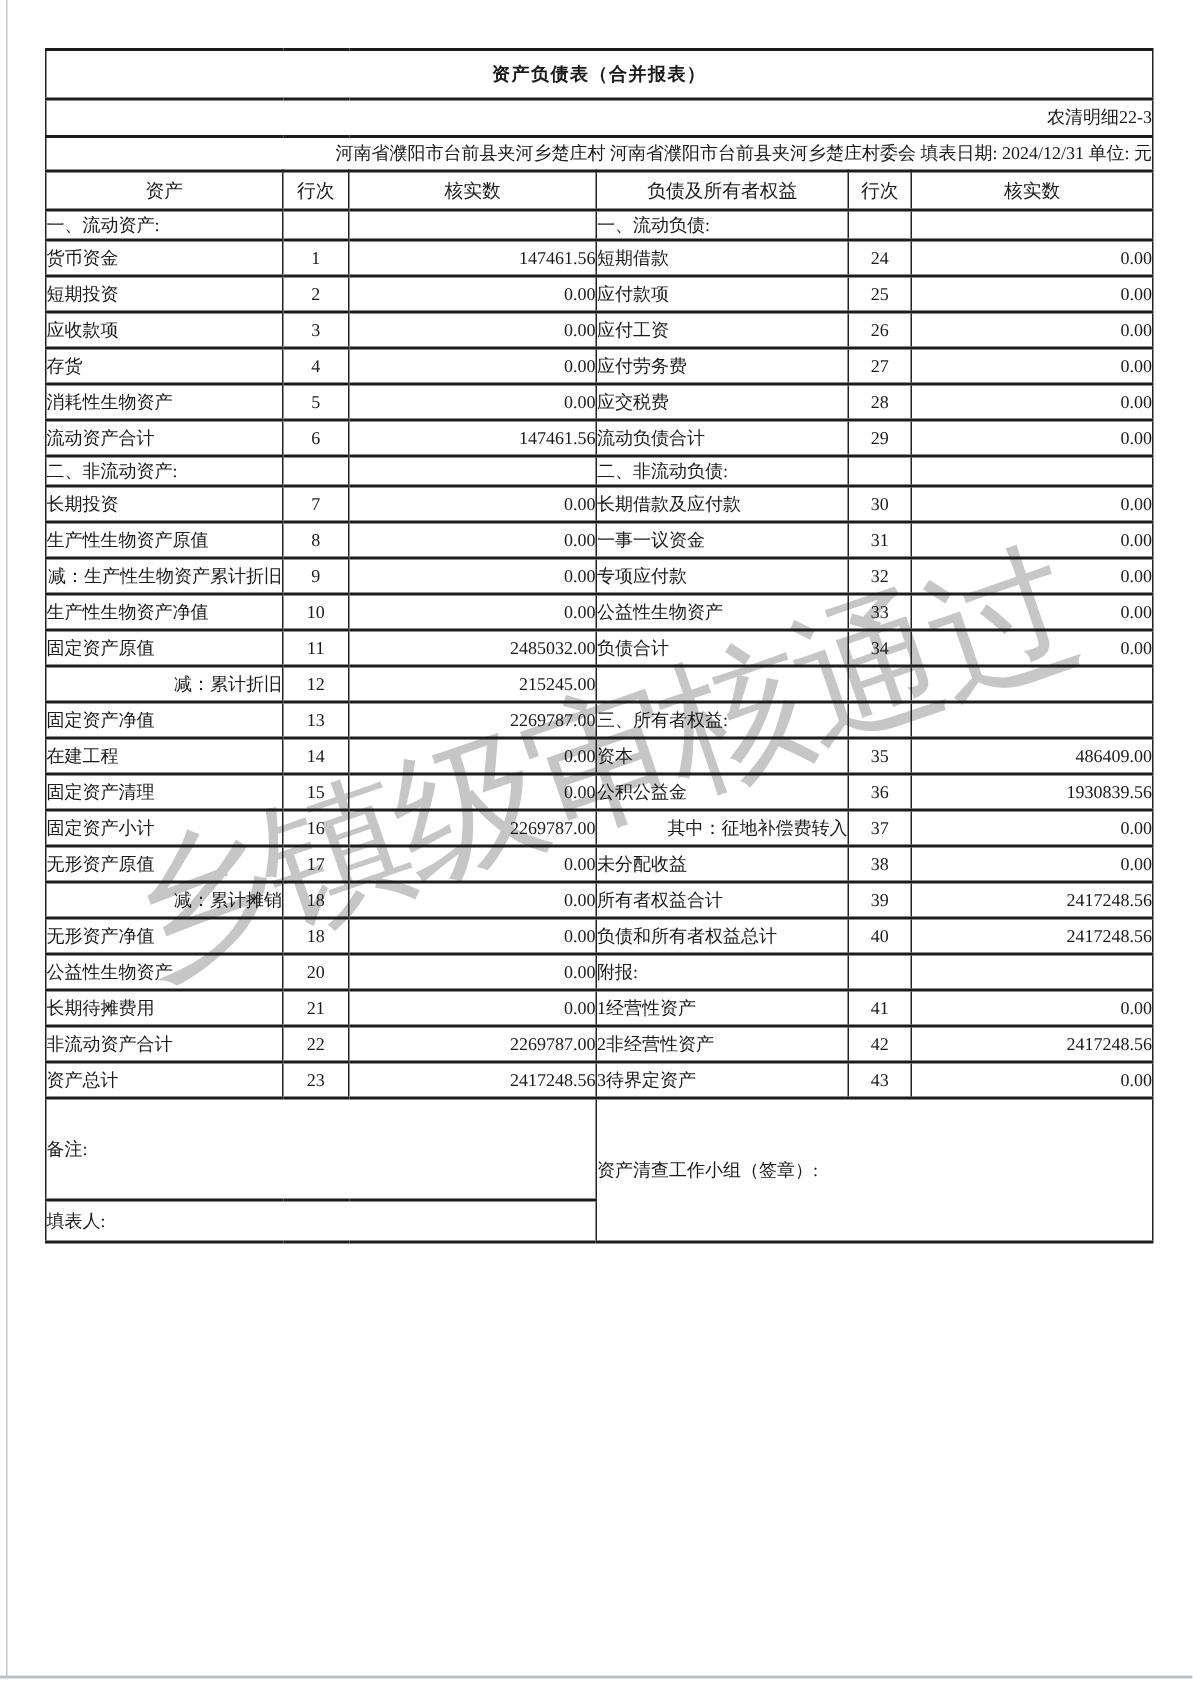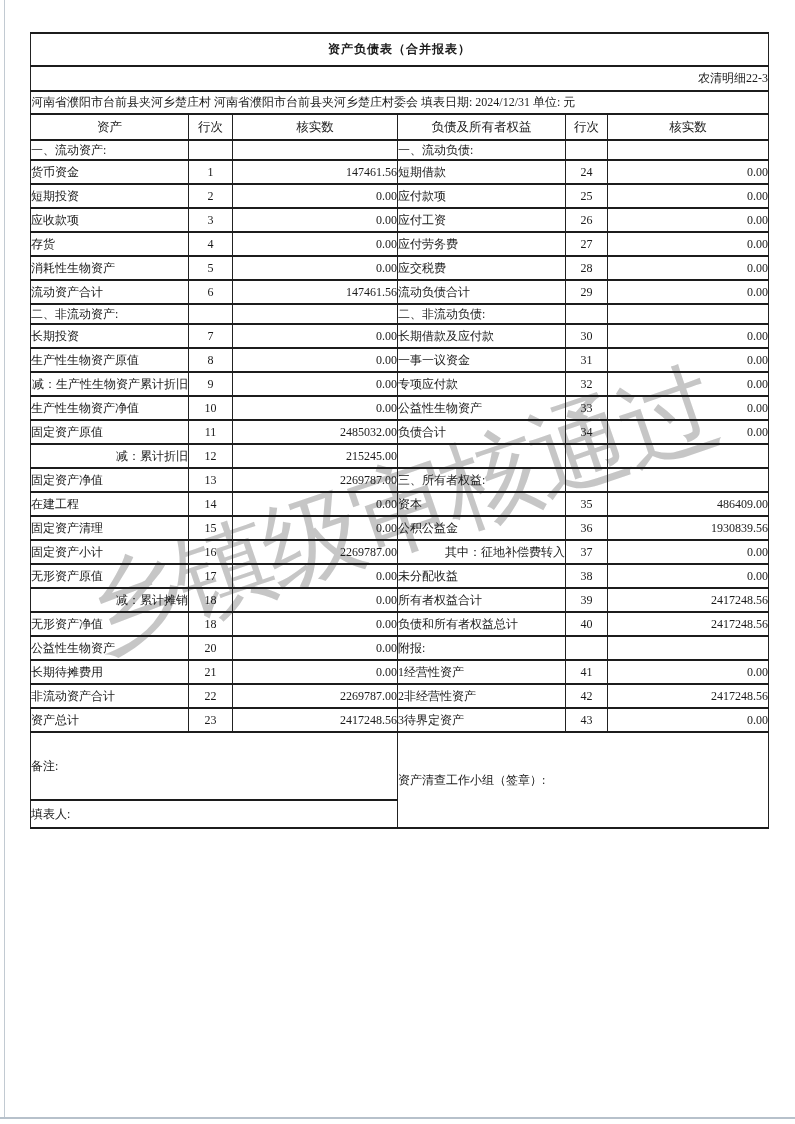--- a/index.html
+++ b/index.html
@@ -47,21 +47,21 @@
     vertical-align:middle;
     overflow:hidden;
     white-space:nowrap;
     background:transparent;
   }
   td.title-cell{
     height:31px;text-align:center;
     font-size:17px;font-weight:bold;letter-spacing:1px;
   }
   td.code-cell{height:23px;text-align:right;padding-right:6px;font-size:12px;margin-left:17px;}
-  td.info-cell{height:21px;padding-right:6px;font-size:12px;border-radius:10px;}
+  td.info-cell{height:21px;text-align:right;padding-right:6px;font-size:12px;border-radius:10px;}
   tr.head-row td{height:24px;text-align:center;font-size:12.5px;}
   td.lbl{text-align:left;padding-left:10px;height:22px;}
   td.i1{padding-left:22px;text-align:right;}
   td.sec{text-align:left;padding-left:3px;height:18px;}
   td.num{text-align:center;height:22px;}
   td.val{text-align:right;padding-right:5px;height:22px;}
   td.emp{height:22px;}
   tr.section-row td{height:18px;}
   td.notes-cell{
     height:66px;vertical-align:top;text-align:left;

